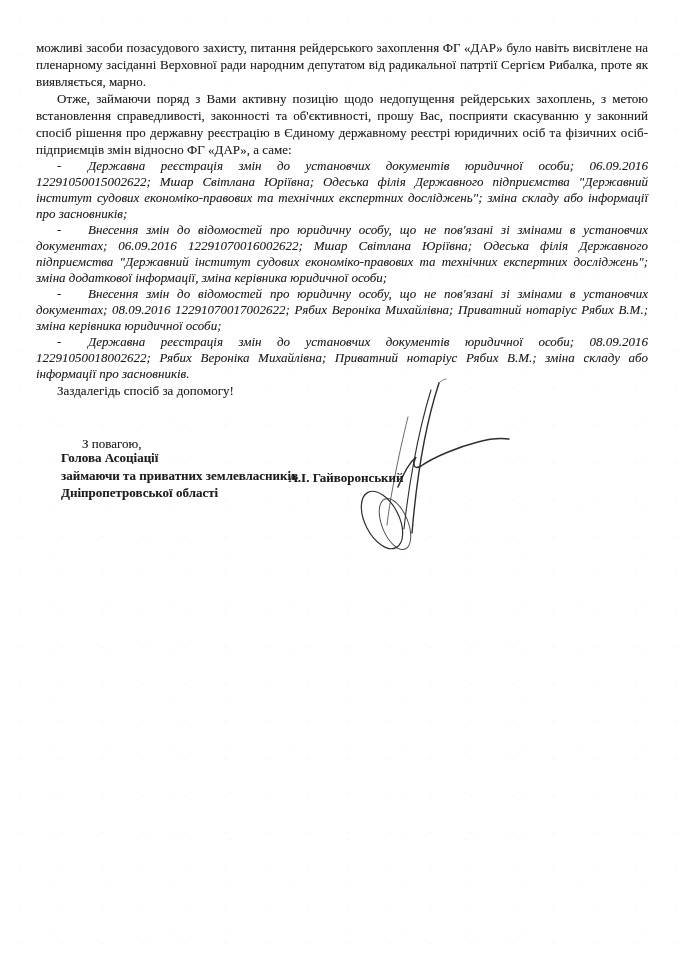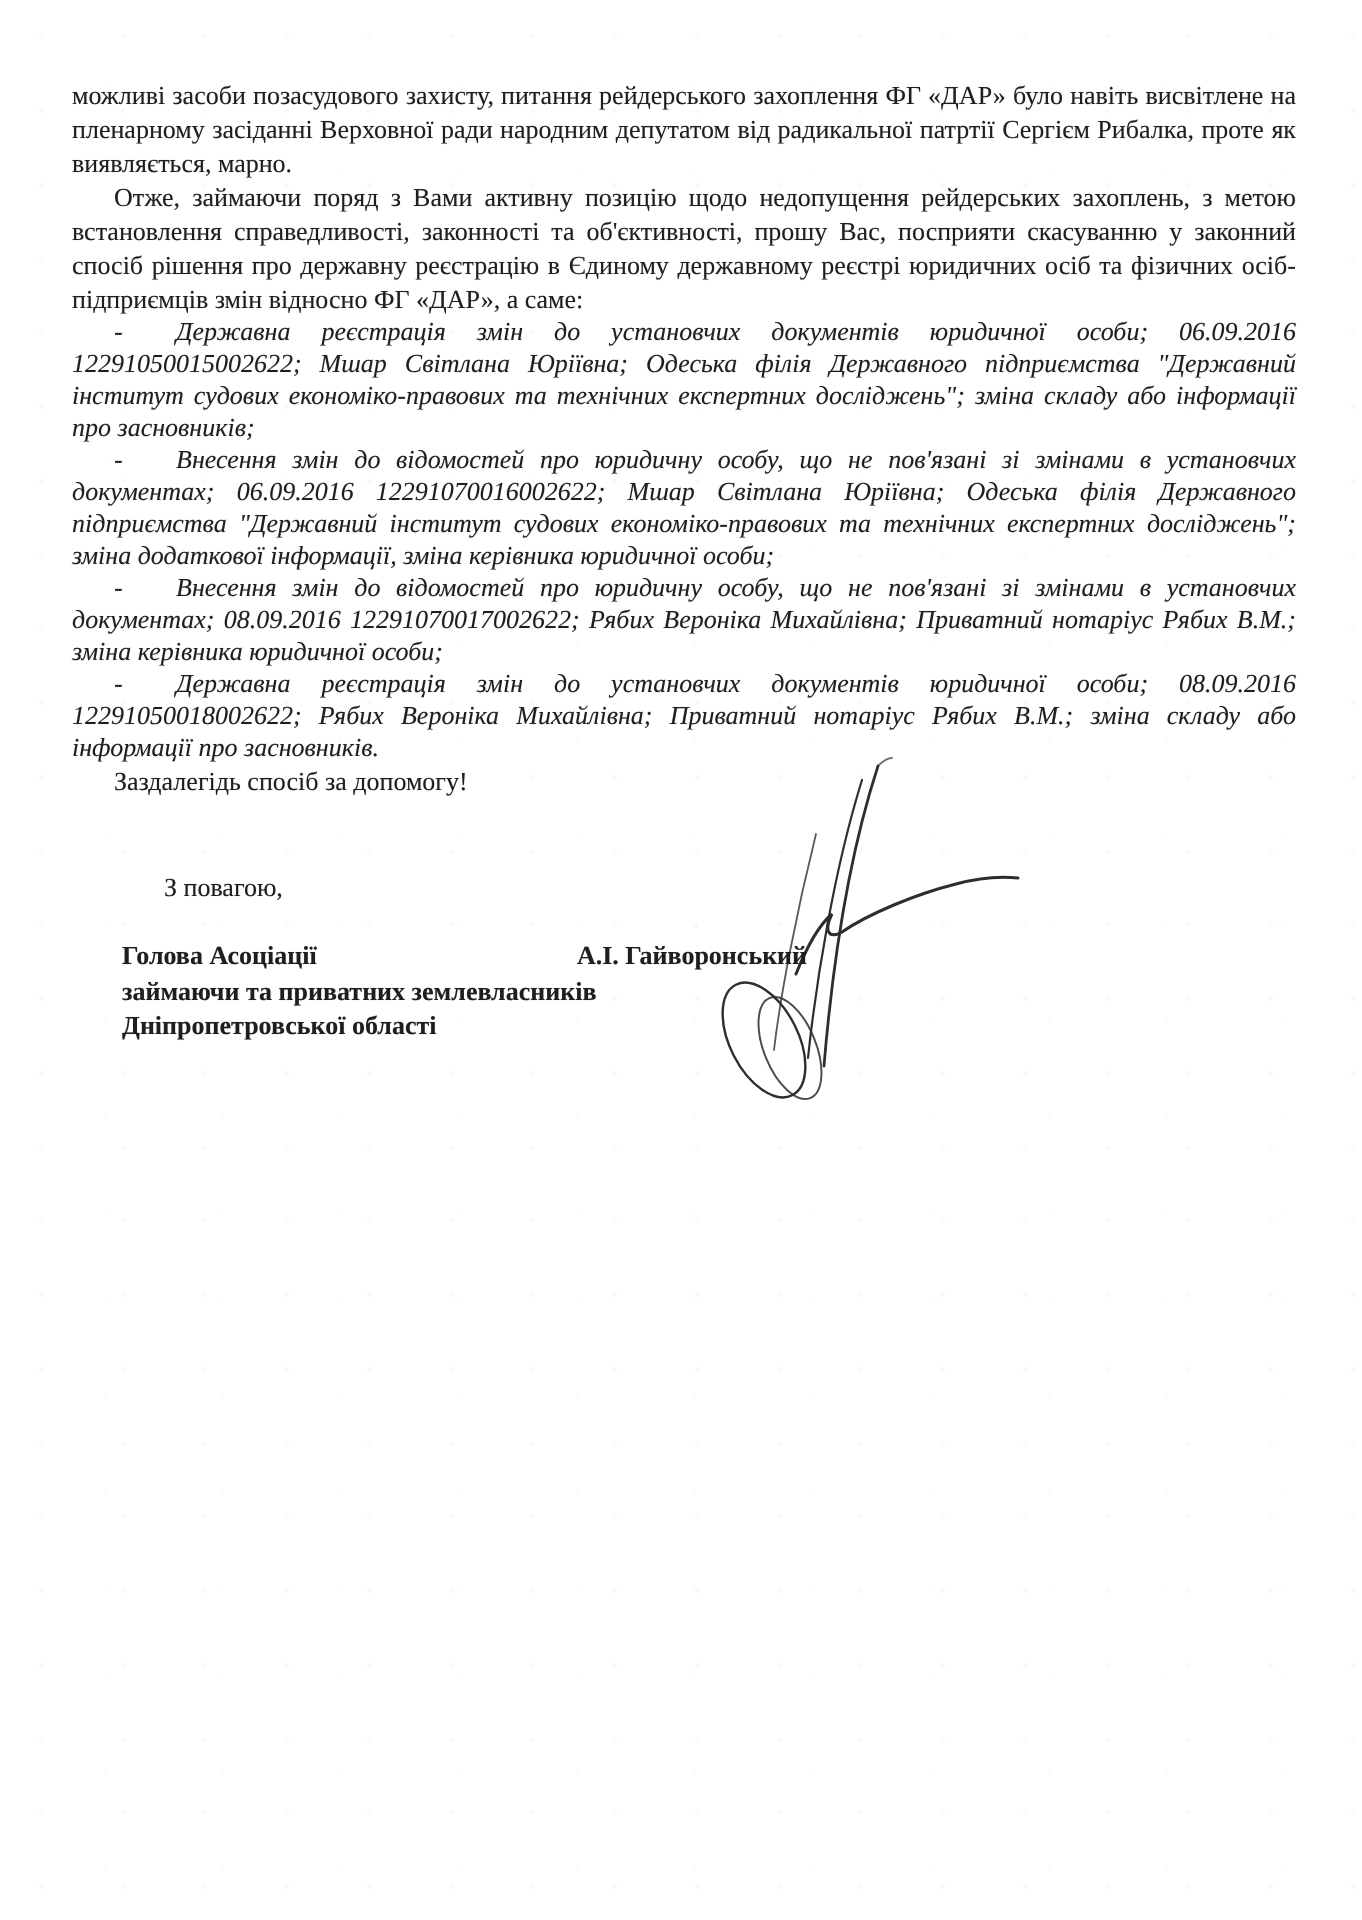--- a/index.html
+++ b/index.html
@@ -54,21 +54,21 @@
     top: 435px;
     font-size: 13px;
     line-height: 17px;
     margin: 0;
     text-shadow: 0 0 0.5px rgba(0,0,0,0.30);
     font-family: Liberation Serif, serif;
   }
   .sig-block {
     position: absolute;
     left: 61px;
-    top: 469px;
+    top: 449px;
     font-size: 13px;
     line-height: 17.5px;
     font-weight: 700;
     margin: 0;
     text-shadow: 0 0 0.5px rgba(0,0,0,0.30);
     font-family: Liberation Serif, serif;
   }
   .sig-name {
     position: absolute;
     left: 36px;

